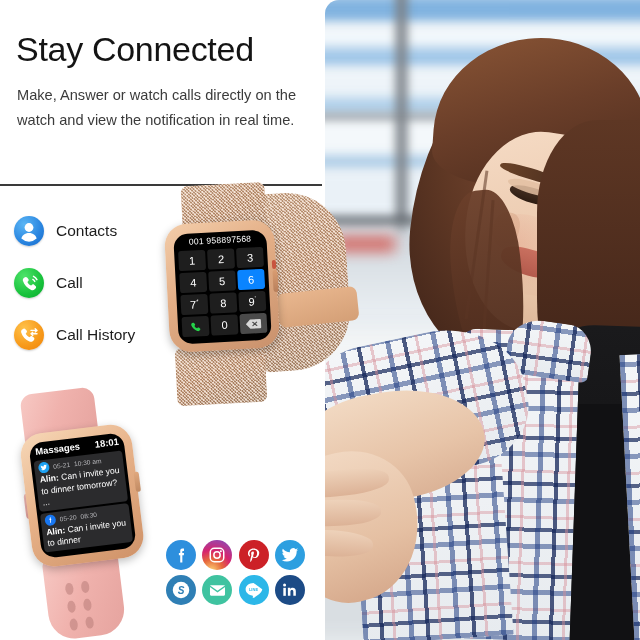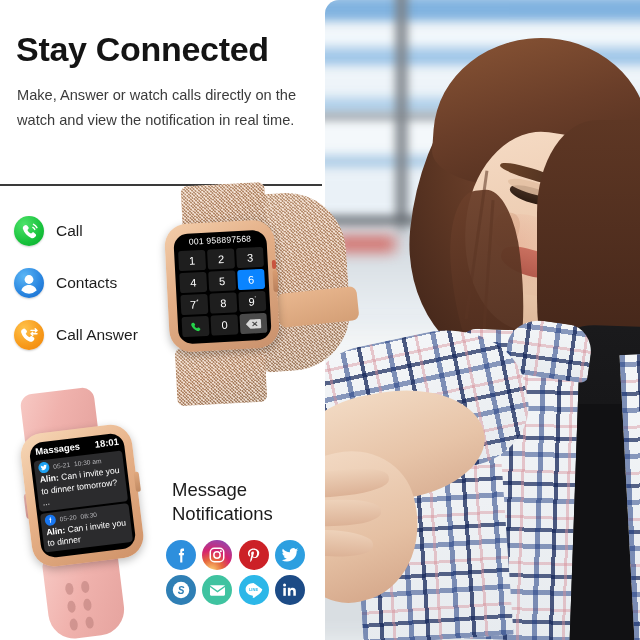--- a/index.html
+++ b/index.html
@@ -120,21 +120,21 @@
     border-radius:42% 50% 44% 40%/48% 54% 46% 42%;transform:rotate(-10deg);}
   .hand{position:absolute;left:-46px;top:452px;width:140px;height:150px;
     background:linear-gradient(175deg,#f2d9c3 0%,#e5c0a3 62%,#d5a88b 100%);
     border-radius:44% 48% 52% 46%/46% 42% 58% 56%;transform:rotate(-14deg);}
   .finger{position:absolute;background:linear-gradient(180deg,#eed2ba,#dcb296);border-radius:44%;}
   .f1{left:-34px;top:470px;width:98px;height:26px;transform:rotate(-6deg);}
   .f2{left:-40px;top:500px;width:96px;height:26px;transform:rotate(-2deg);}
   .f3{left:-44px;top:530px;width:92px;height:26px;transform:rotate(3deg);}
 
   
-  .headline{position:absolute;left:16px;top:30px;font-size:34px;font-weight:bold;
+  .headline{position:absolute;left:16px;top:30px;font-size:34px;font-weight:normal;
     color:#141414;letter-spacing:-.3px;}
   .subtext{position:absolute;left:17px;top:83px;width:300px;font-size:14.6px;
     line-height:25px;color:#3b3b3b;}
   .divider{position:absolute;left:0px;top:184px;width:322px;height:2px;background:#3a3a3a;}
 
   .features{position:absolute;left:14px;top:216px;}
   .feature{display:flex;align-items:center;height:30px;margin-bottom:22px;}
   .feat-ic{width:30px;height:30px;border-radius:50%;position:relative;flex:none;
     box-shadow:0 1px 2px rgba(0,0,0,.2);}
   .ic-call{background:radial-gradient(circle at 34% 28%,#4ee36a,#18c23c 60%,#07a82c 100%);}
@@ -288,49 +288,49 @@
 
   </div>
 
   <div class="headline">Stay Connected</div>
   <div class="subtext">Make, Answer or watch calls directly on the watch and view the notification in real time.</div>
   <div class="divider"></div>
 
   <div class="features">
 
     <div class="feature">
+      <div class="feat-ic ic-contacts">
+        <svg width="30" height="30" viewBox="0 0 30 30">
+          <circle cx="15" cy="11.5" r="4.4" fill="#fff"></circle>
+          <path d="M15 17c4.2 0 7.2 2.6 7.6 5.6a11 11 0 0 1-15.2 0C7.8 19.6 10.8 17 15 17z" fill="#fff"></path>
+        </svg>
+      </div>
+      <div class="feat-label">Contacts</div>
+    </div>
+
+    <div class="feature">
       <div class="feat-ic ic-call">
         <svg width="30" height="30" viewBox="0 0 30 30">
           <path d="M10.5 9.5c.7-.8 1.9-.8 2.6 0l1.2 1.4c.5.6.5 1.4 0 2l-.9 1c.8 1.6 2.1 2.9 3.7 3.7l1-.9c.6-.5 1.4-.5 2 0l1.4 1.2c.8.7.8 1.9 0 2.6l-.8.8c-.9.9-2.3 1.1-3.5.6-4-1.8-7-4.8-8.2-8.8-.4-1.2-.1-2.4.7-3.2z" fill="#fff"></path>
           <path d="M19.5 8.4a7.3 7.3 0 0 1 3.4 3.3" stroke="#fff" stroke-width="1.5" fill="none" stroke-linecap="round"></path>
           <path d="M18.8 11.4a4.3 4.3 0 0 1 2 2" stroke="#fff" stroke-width="1.4" fill="none" stroke-linecap="round"></path>
         </svg>
       </div>
       <div class="feat-label">Call</div>
-    </div>
-
-    <div class="feature">
-      <div class="feat-ic ic-contacts">
-        <svg width="30" height="30" viewBox="0 0 30 30">
-          <circle cx="15" cy="11.5" r="4.4" fill="#fff"></circle>
-          <path d="M15 17c4.2 0 7.2 2.6 7.6 5.6a11 11 0 0 1-15.2 0C7.8 19.6 10.8 17 15 17z" fill="#fff"></path>
-        </svg>
-      </div>
-      <div class="feat-label">Contacts</div>
     </div>
 
     <div class="feature">
       <div class="feat-ic ic-history">
         <svg width="30" height="30" viewBox="0 0 30 30">
           <path d="M8.8 9.2c.7-.8 1.9-.8 2.6 0l1.2 1.4c.5.6.5 1.4 0 2l-.9 1c.8 1.6 2.1 2.9 3.7 3.7l1-.9c.6-.5 1.4-.5 2 0l1.4 1.2c.8.7.8 1.9 0 2.6l-.8.8c-.9.9-2.3 1.1-3.5.6-4-1.8-7-4.8-8.2-8.8-.4-1.2-.1-2.4.7-3.2z" fill="#fff"></path>
           <path d="M17 10.4h6M23 10.4l-1.8-1.6M23 10.4l-1.8 1.6" stroke="#fff" stroke-width="1.4" fill="none" stroke-linecap="round" stroke-linejoin="round"></path>
           <path d="M23 13.8h-6M17 13.8l1.8-1.6M17 13.8l1.8 1.6" stroke="#fff" stroke-width="1.4" fill="none" stroke-linecap="round" stroke-linejoin="round"></path>
         </svg>
       </div>
-      <div class="feat-label">Call Answer</div>
+      <div class="feat-label">Call History</div>
     </div>
   </div>
 
   <div class="gold-watch">
     <div class="mesh mesh-right"></div>
     <div class="mesh mesh-top"></div>
     <div class="mesh mesh-bot"></div>
     <div class="mesh mesh-clasp"></div>
     <div class="gw-body"></div>
     <div class="gw-crown2"></div>
@@ -428,24 +428,20 @@
               </svg>
           </span>
           <span class="msg-date">05-20</span>
           <span class="msg-hour">08:30</span>
         </div>
         <div class="msg-body"><b>Alin:</b> <span>Can i invite you to dinner</span></div>
       </div>
     </div>
   </div>
 
-  <div class="mn-title">
-    <div>Message</div>
-    <div>Notifications</div>
-  </div>
 
   <div class="socials">
     <div class="soc soc-fb">
       <svg width="17" height="17" viewBox="0 0 24 24">
           <path d="M15.5 8.3h-2.4V6.7c0-.8.6-1 1-1h1.4V2.2l-2.2-.1c-2.5 0-3.1 1.9-3.1 3.1v3.1H8.3v3.3h1.9V22h3v-10.4h2.1z" fill="#fff"></path>
         </svg>
     </div>
     <div class="soc soc-ig">
       <svg width="18" height="18" viewBox="0 0 24 24">
         <rect x="3" y="3" width="18" height="18" rx="5.4" fill="none" stroke="#fff" stroke-width="2"></rect>

